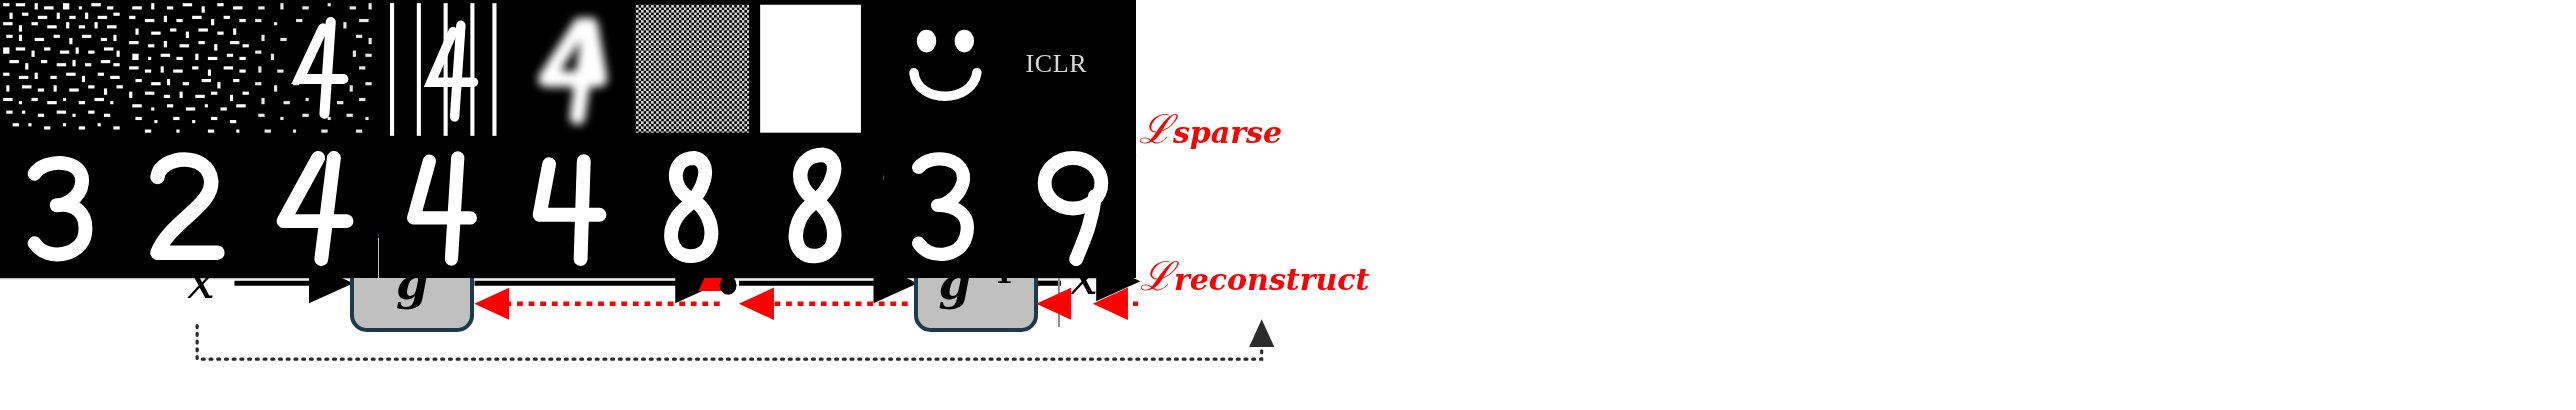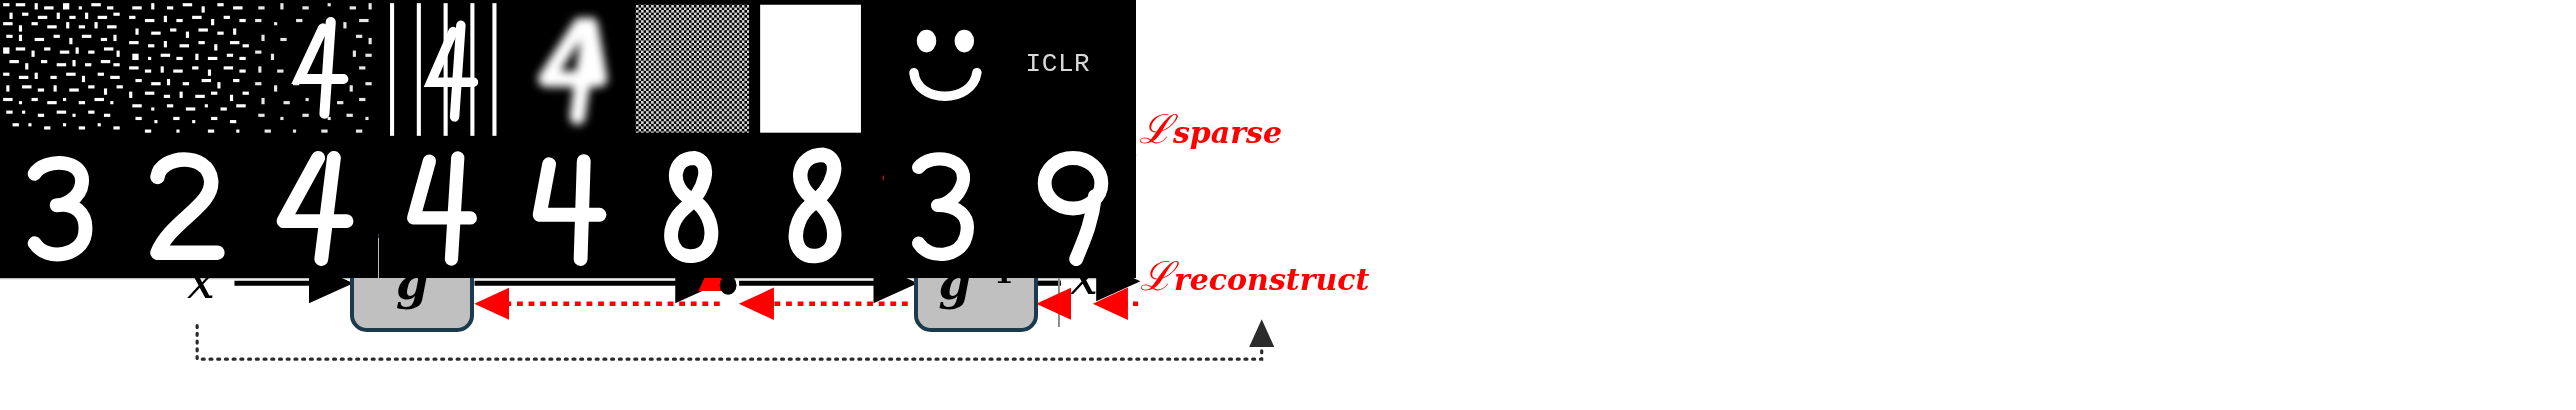--- a/index.html
+++ b/index.html
@@ -54,21 +54,21 @@
     background:#000;
     box-shadow:0 0 0 1.3px #bdbdbd;
     overflow:hidden;
   }
   .cell{position:absolute;top:0;width:126px;height:139px;overflow:hidden;background:#000;}
   .cell.bot{top:139px;}
   .noise{position:absolute;left:0;top:0;width:100%;height:100%;}
   .iclr-text{
     position:absolute;
     color:#d8d8d8;
-    font-family:Liberation Mono, monospace;
+    font-family:Liberation Serif, serif;
     font-size:26px;letter-spacing:0.6px;
     filter:blur(0.4px);
   }
   svg{display:block;overflow:visible;}
 </style>
 </head>
 <body>
 
 <div id="root">
 

